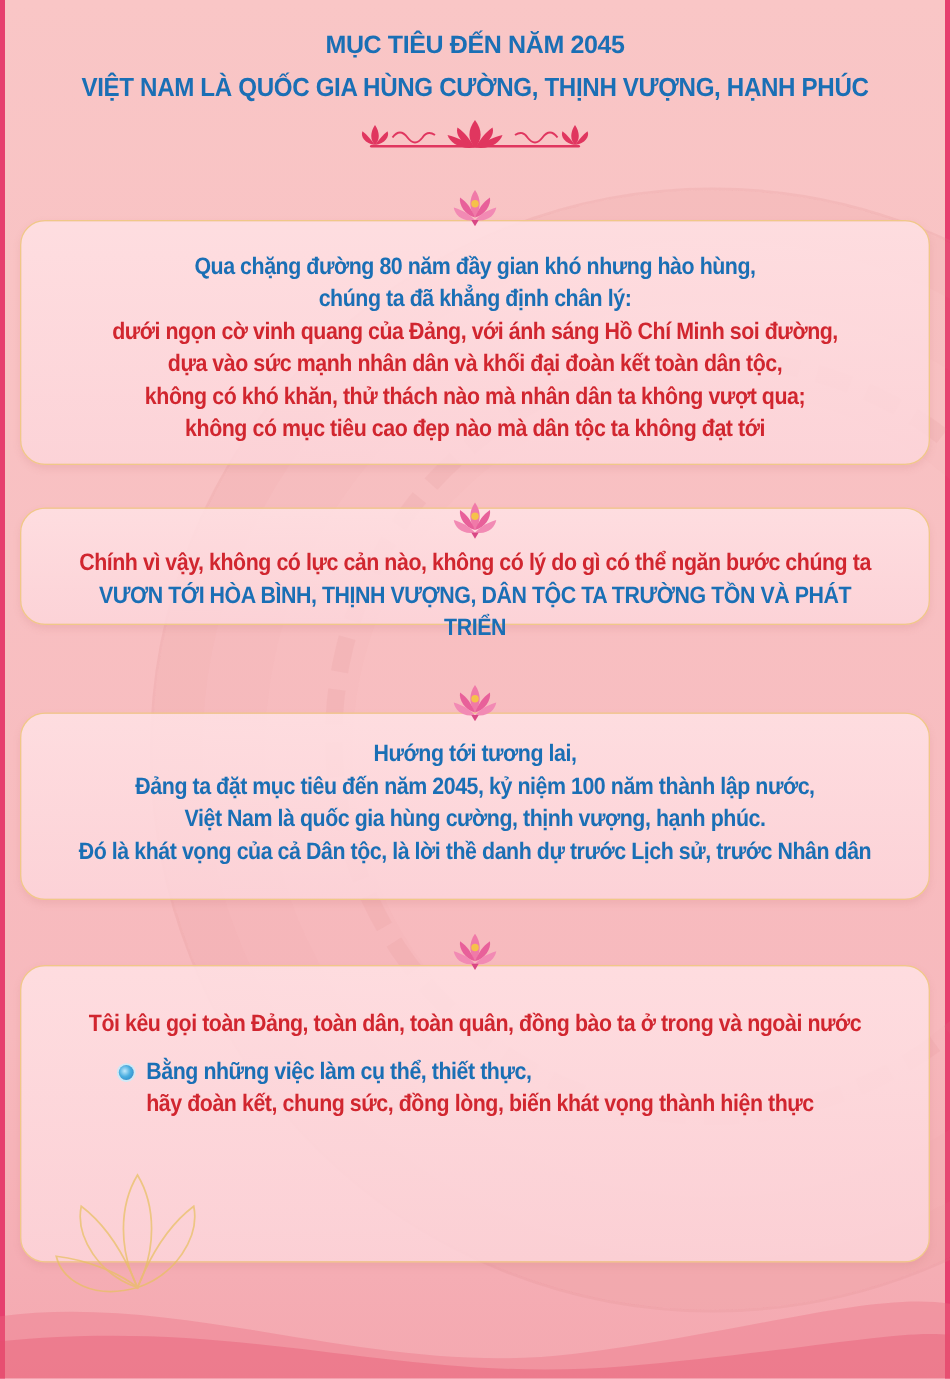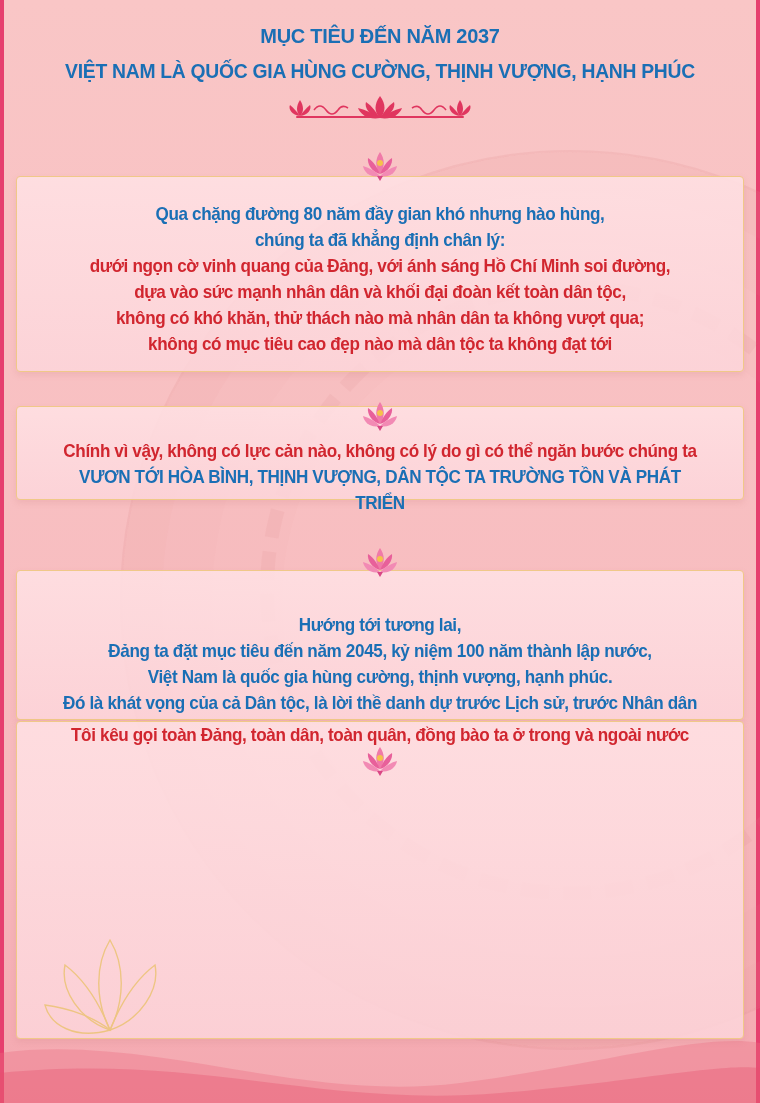--- a/index.html
+++ b/index.html
@@ -36,37 +36,37 @@
   }
   .title-1 { font-size: 20px; line-height: 28px; }
   .title-2 { font-size: 21px; line-height: 34px; margin-top: 4px; transform: scaleX(0.92); }
 
   .ornament { position: absolute; top: 94px; left: 280px; width: 200px; height: 28px; }
 
   .card {
     position: absolute; left: 16px; right: 16px;
     background: linear-gradient(180deg, rgba(255,225,228,0.88), rgba(253,215,220,0.82));
     border: 1.5px solid #f0c888;
-    border-radius: 4px;
+    border-radius: 20px;
     box-shadow: 0 3px 6px rgba(200,120,120,0.18);
     text-align: center;
   }
   .lotus { position: absolute; left: 50%; margin-left: -18px; width: 36px; height: 34px; }
 
   .line {
     font-weight: bold; font-size: 19px; line-height: 26px; letter-spacing: -0.4px;
     display: block; transform: scaleX(0.9); transform-origin: center;
   }
   .blue { color: #1a6fb5; }
   .red  { color: #d1262f; }
 
   #card1 { top: 176px; height: 196px; padding-top: 24px; }
   #card2 { top: 406px; height: 94px; padding-top: 31px; }
-  #card3 { top: 570px; height: 150px; padding-top: 41px; }
-  #card4 { top: 721px; height: 318px; }
+  #card3 { top: 570px; height: 150px; padding-top: 20px; }
+  #card4 { top: 772px; height: 238px; padding-top: 34px; }
 
   .bullets { text-align: left; margin-top: 12px; padding-left: 78px; }
   .bullet {
     position: relative; padding-left: 22px; margin-bottom: 22px;
   }
   .bullet .line { transform-origin: left; text-align: left; }
   .dot {
     position: absolute; left: 0; top: 7px; width: 12px; height: 12px; border-radius: 50%;
     background: radial-gradient(circle at 40% 40%, #bfe8fb 0%, #4aaee0 45%, #1e7fc0 100%);
     box-shadow: 0 0 0 1.5px #cfeaf7;
@@ -79,21 +79,21 @@
 </style>
 </head>
 <body>
 
 <div class="edge-left"></div>
 <div class="edge-right"></div>
 <div class="drum"></div>
 <div class="drum2"></div>
 
 <div class="header">
-  <div class="title-1">MỤC TIÊU ĐẾN NĂM 2037</div>
+  <div class="title-1">MỤC TIÊU ĐẾN NĂM 2045</div>
   <div class="title-2">VIỆT NAM LÀ QUỐC GIA HÙNG CƯỜNG, THỊNH VƯỢNG, HẠNH PHÚC</div>
 </div>
 
 <svg class="ornament" viewBox="0 0 200 28">
   <g fill="#e0365f">
     <path d="M100 2 C94 10 94 18 100 24 C106 18 106 10 100 2Z"></path>
     <path d="M100 24 C90 22 84 14 86 8 C92 12 96 18 100 24Z"></path>
     <path d="M100 24 C110 22 116 14 114 8 C108 12 104 18 100 24Z"></path>
     <path d="M100 24 C88 26 80 20 78 14 C86 16 94 20 100 24Z"></path>
     <path d="M100 24 C112 26 120 20 122 14 C114 16 106 20 100 24Z"></path>
@@ -128,20 +128,25 @@
 <div class="card" id="card3">
   <div class="line blue">Hướng tới tương lai,</div>
   <div class="line blue">Đảng ta đặt mục tiêu đến năm 2045, kỷ niệm 100 năm thành lập nước,</div>
   <div class="line blue">Việt Nam là quốc gia hùng cường, thịnh vượng, hạnh phúc.</div>
   <div class="line blue">Đó là khát vọng của cả Dân tộc, là lời thề danh dự trước Lịch sử, trước Nhân dân</div>
 </div>
 
 <div class="card" id="card4">
   <div class="line red">Tôi kêu gọi toàn Đảng, toàn dân, toàn quân, đồng bào ta ở trong và ngoài nước</div>
   <div class="bullets">
+    <div class="bullet">
+      <span class="dot"></span>
+      <div class="line blue">Bằng những việc làm cụ thể, thiết thực,</div>
+      <div class="line red">hãy đoàn kết, chung sức, đồng lòng, biến khát vọng thành hiện thực</div>
+    </div>
   </div>
 </div>
 
 <svg class="lotus" style="top:148px" viewBox="0 0 36 34">
   <g>
     <path d="M18 4 C13 11 13 19 18 26 C23 19 23 11 18 4Z" fill="#f07aa8"></path>
     <path d="M18 26 C10 24 5 16 6 10 C12 14 15 19 18 26Z" fill="#e8609a"></path>
     <path d="M18 26 C26 24 31 16 30 10 C24 14 21 19 18 26Z" fill="#e8609a"></path>
     <path d="M18 28 C8 30 2 24 1 18 C8 20 13 23 18 28Z" fill="#f28ab4"></path>
     <path d="M18 28 C28 30 34 24 35 18 C28 20 23 23 18 28Z" fill="#f28ab4"></path>

